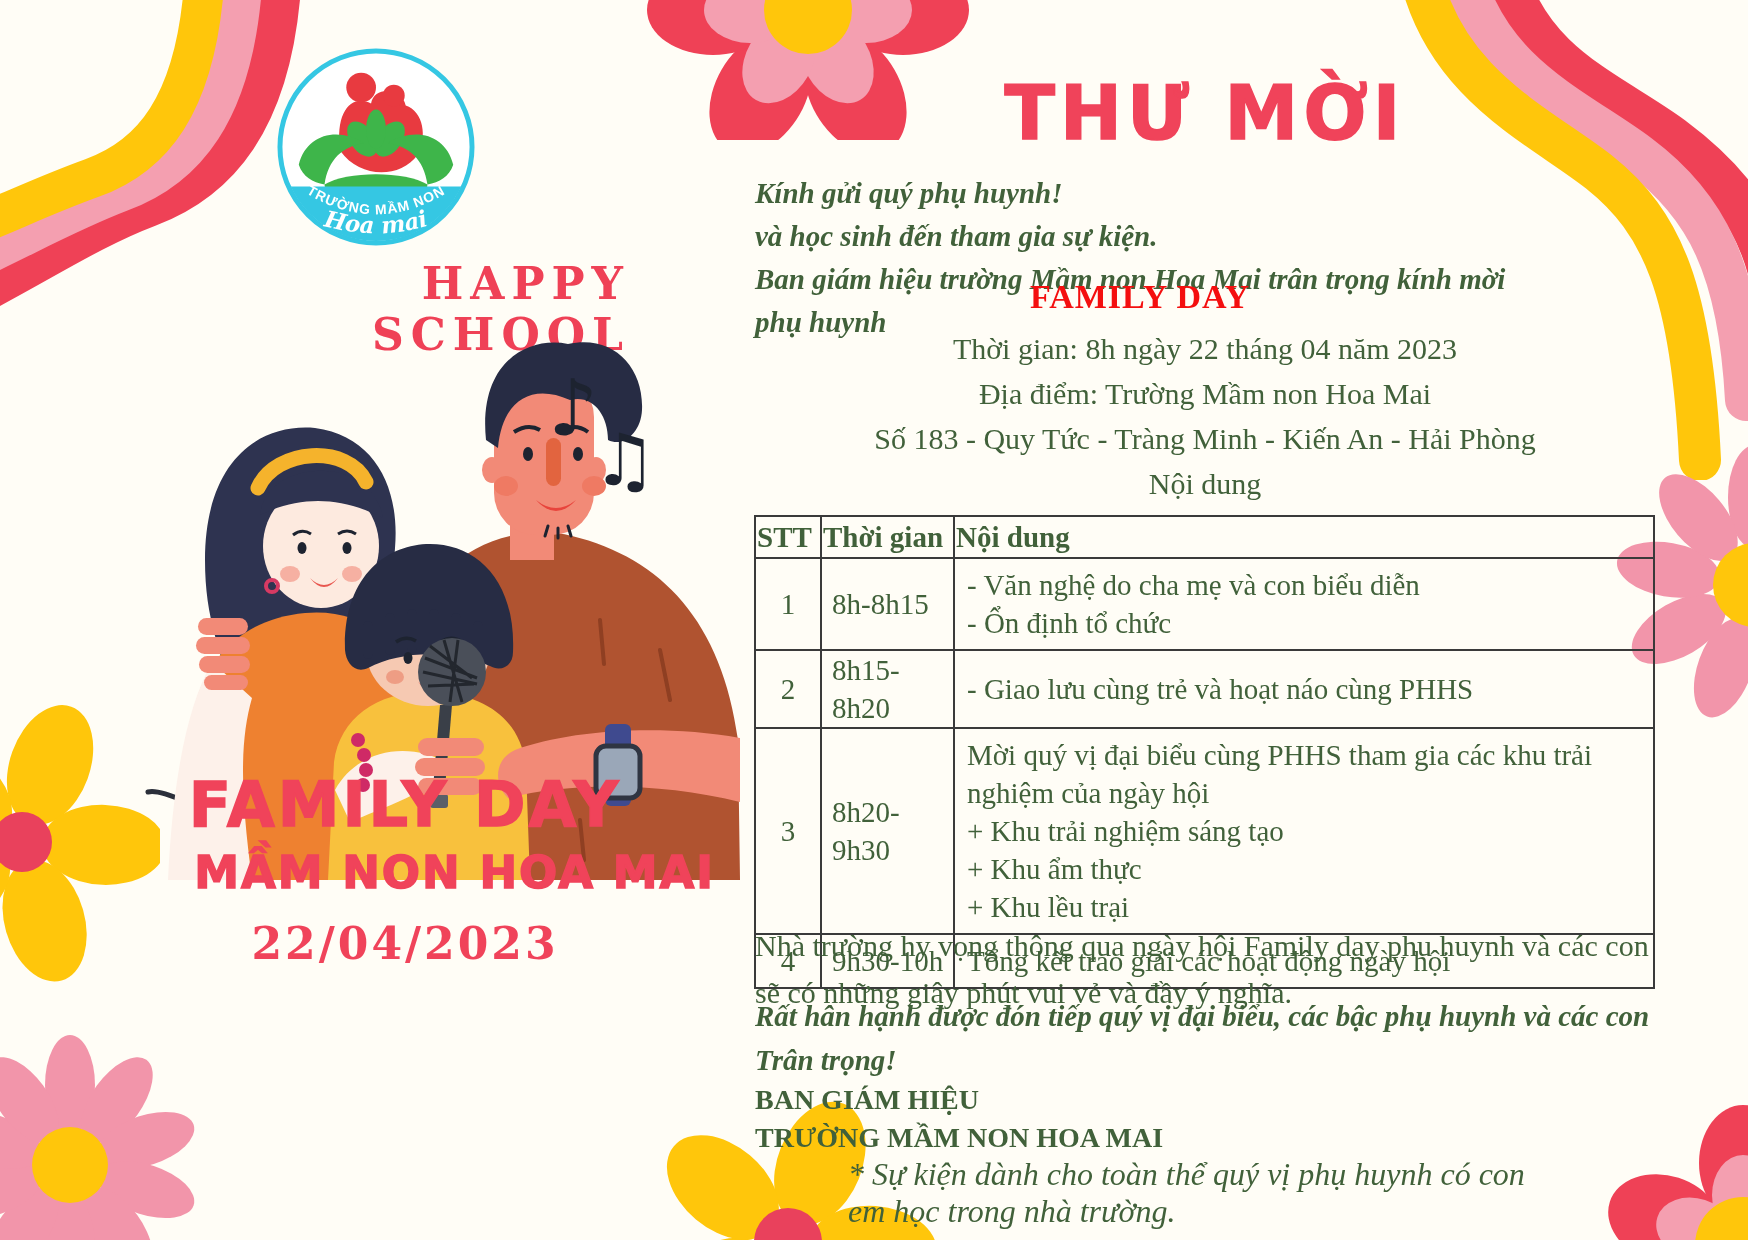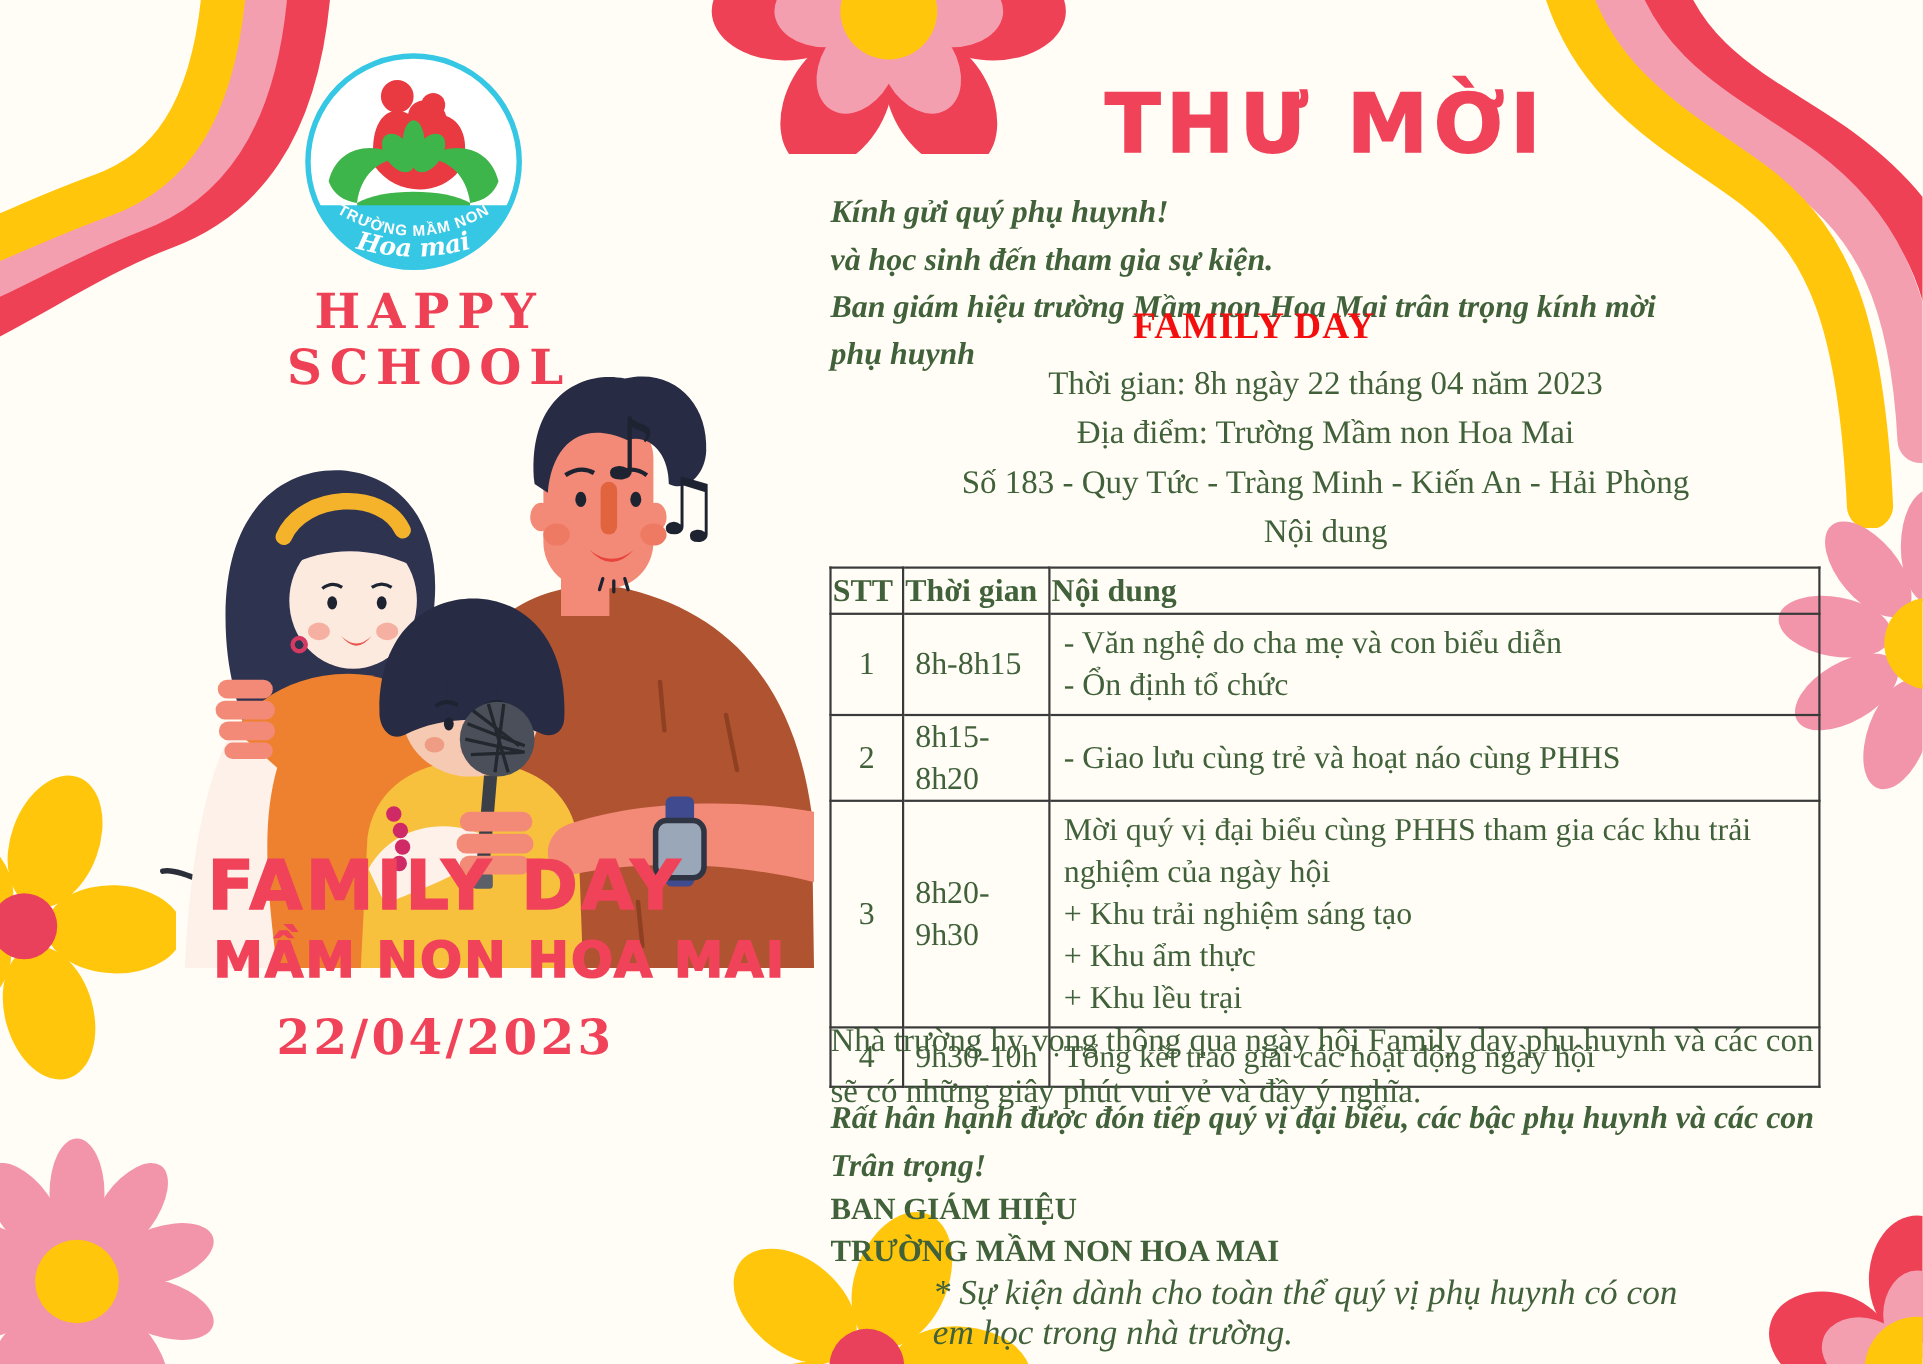--- a/index.html
+++ b/index.html
@@ -6,21 +6,21 @@
   .canvas{
     position:relative;width:1748px;height:1240px;margin:0 auto;
     background:#fffdf6;overflow:hidden;
     font-family:"Liberation Serif",serif;color:#41613a;
   }
   .abs{position:absolute;}
   .display{font-family:"DejaVu Sans",sans-serif;font-weight:bold;-webkit-text-stroke:1.5px currentColor;}
   .slab{font-family:"DejaVu Serif",serif;font-weight:bold;}
 
   
-  .happy-school{left:150px;top:258px;width:480px;text-align:center;font-size:44px;letter-spacing:7px;color:#ef4156;}
+  .happy-school{left:150px;top:258px;width:480px;text-align:right;font-size:44px;letter-spacing:7px;color:#ef4156;}
   .family-day-big{left:110px;top:768px;width:590px;text-align:center;font-size:62px;letter-spacing:3px;color:#f0435a;}
   .mamnon-big{left:95px;top:846px;width:620px;text-align:right;font-size:45px;letter-spacing:2px;color:#f0435a;}
   .date-big{left:150px;top:918px;width:510px;text-align:center;font-size:44px;letter-spacing:3px;color:#f0435a;}
 
   
   .thu-moi{left:820px;top:70px;width:770px;text-align:center;font-size:74px;letter-spacing:5px;color:#f0435a;}
   .greeting{left:755px;top:172px;width:780px;font-size:29px;line-height:43px;font-weight:bold;font-style:italic;}
   .event-heading{left:770px;top:278px;width:740px;text-align:center;font-size:34px;font-weight:bold;color:#f40f0f;letter-spacing:1px;}
   .details{left:755px;top:326px;width:900px;font-size:30px;line-height:45px;text-align:center;}
 

